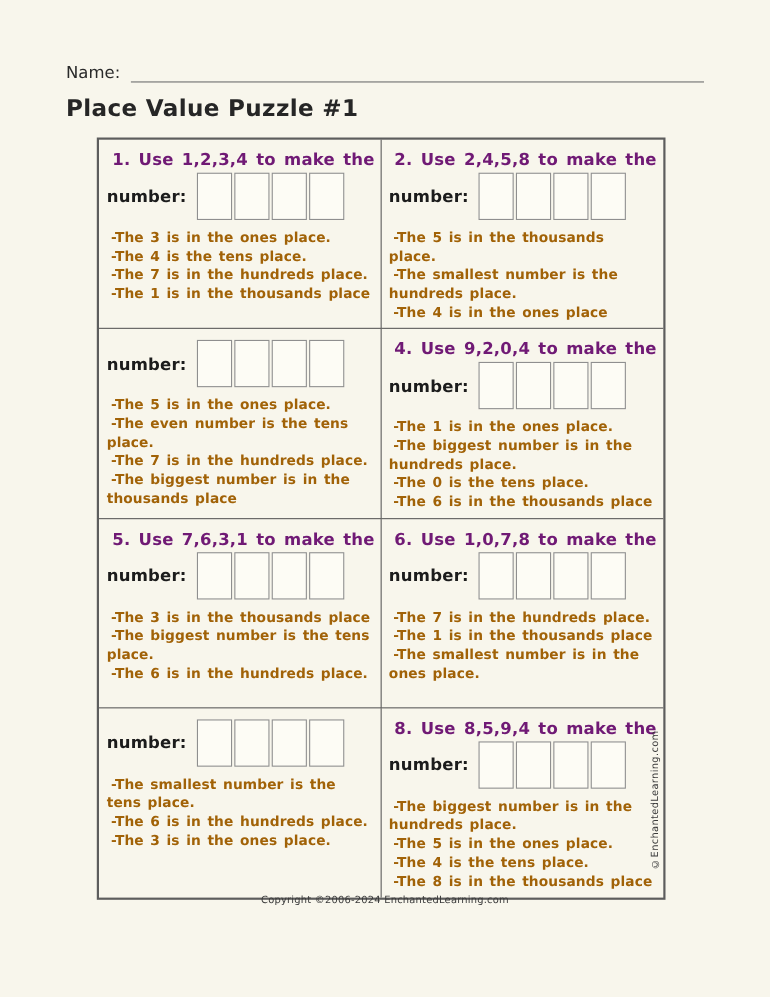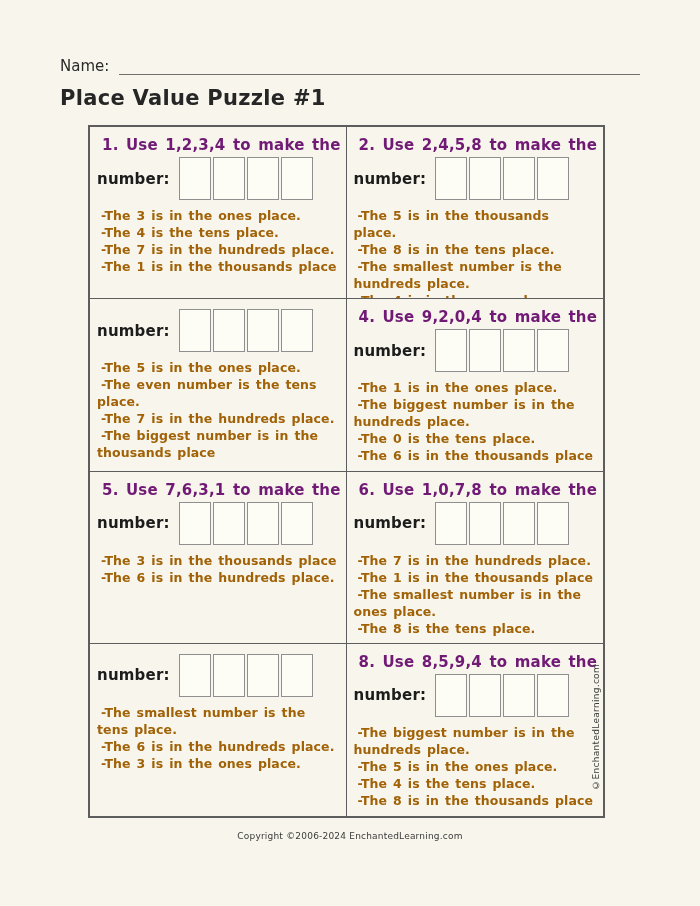--- a/index.html
+++ b/index.html
@@ -87,21 +87,21 @@
     position: absolute;
     right: 2px; bottom: 26px;
     writing-mode: vertical-rl;
     transform: rotate(180deg);
     font-size: 9px; font-weight: 500;
     color: #3a3a3a; letter-spacing: 0.3px;
   }
 
   
   .footer {
-    position: absolute; top: 831px; left: 0; width: 700px;
+    position: absolute; top: 814px; left: 0; width: 700px;
     text-align: center;
     font-size: 9px; color: #3a3a3a; letter-spacing: 0.2px;
   }
 </style>
 </head>
 <body>
 
 <div class="page">
 
   <div class="name-row">
@@ -138,21 +138,20 @@
         <span class="number-label">number:</span>
         <span class="boxes">
           <span class="box"></span>
             <span class="box"></span>
             <span class="box"></span>
             <span class="box"></span>
         </span>
       </div>
       <div class="clues">
         <div class="clue">-The 5 is in the thousands place.</div>
-        <div class="clue">-The 8 is in the tens place.</div>
         <div class="clue">-The smallest number is the hundreds place.</div>
         <div class="clue">-The 4 is in the ones place</div>
       </div>
     </div>
 
     <div class="cell">
       <div class="number-row">
         <span class="number-label">number:</span>
         <span class="boxes">
           <span class="box"></span>
@@ -194,40 +193,40 @@
         <span class="number-label">number:</span>
         <span class="boxes">
           <span class="box"></span>
             <span class="box"></span>
             <span class="box"></span>
             <span class="box"></span>
         </span>
       </div>
       <div class="clues">
         <div class="clue">-The 3 is in the thousands place</div>
+        <div class="clue">-The biggest number is the tens place.</div>
         <div class="clue">-The 6 is in the hundreds place.</div>
       </div>
     </div>
 
     <div class="cell">
       <div class="cell-heading">6. Use 1,0,7,8 to make the</div>
       <div class="number-row">
         <span class="number-label">number:</span>
         <span class="boxes">
           <span class="box"></span>
             <span class="box"></span>
             <span class="box"></span>
             <span class="box"></span>
         </span>
       </div>
       <div class="clues">
         <div class="clue">-The 7 is in the hundreds place.</div>
         <div class="clue">-The 1 is in the thousands place</div>
         <div class="clue">-The smallest number is in the ones place.</div>
-        <div class="clue">-The 8 is the tens place.</div>
       </div>
     </div>
 
     <div class="cell">
       <div class="number-row">
         <span class="number-label">number:</span>
         <span class="boxes">
           <span class="box"></span>
             <span class="box"></span>
             <span class="box"></span>

